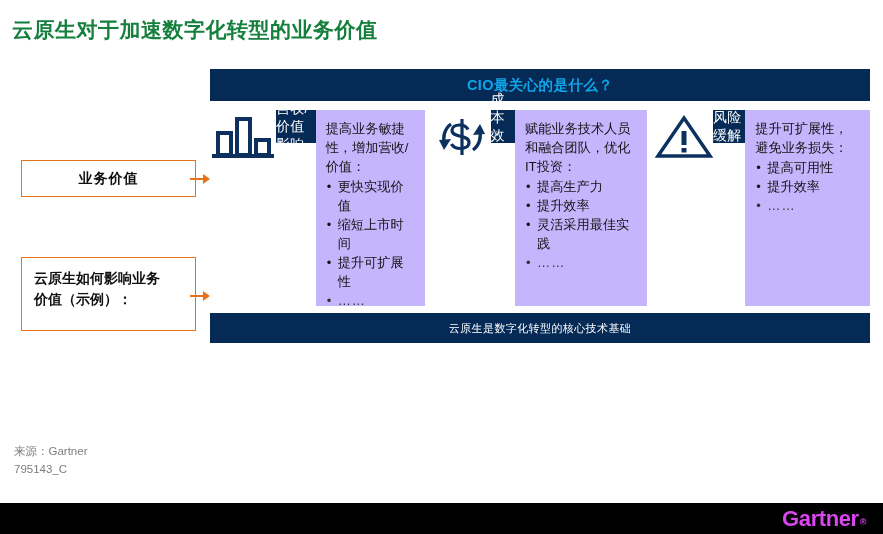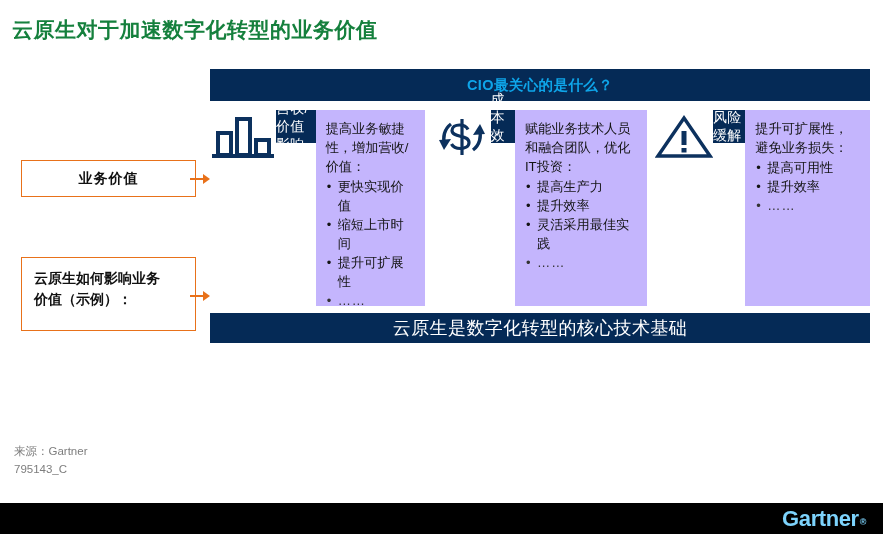--- a/index.html
+++ b/index.html
@@ -112,21 +112,21 @@
     color: #333333;
     letter-spacing: 1px;
   }
 
   .foot-bar {
     width: 660px;
     height: 30px;
     margin-top: 7px;
     background: #052a56;
     color: #ffffff;
-    font-size: 18px;
+    font-size: 11px;
     display: flex;
     align-items: center;
     justify-content: center;
     letter-spacing: 0.4px;
   }
 
   
   .callout {
     position: absolute;
     border: 1.6px solid #e8711a;
@@ -199,21 +199,21 @@
     background: #000000;
   }
   .gartner-logo {
     position: absolute;
     right: 18px;
     top: 50%;
     transform: translateY(-50%);
     font-family: "Liberation Sans", "DejaVu Sans", sans-serif;
     font-size: 22px;
     font-weight: 700;
-    color: #7dd3fc;
+    color: #d946ef;
     letter-spacing: -0.4px;
   }
   .gartner-logo .reg {
     font-size: 9px;
     vertical-align: baseline;
     position: relative;
     top: -1px;
     left: 1px;
   }
 </style>

